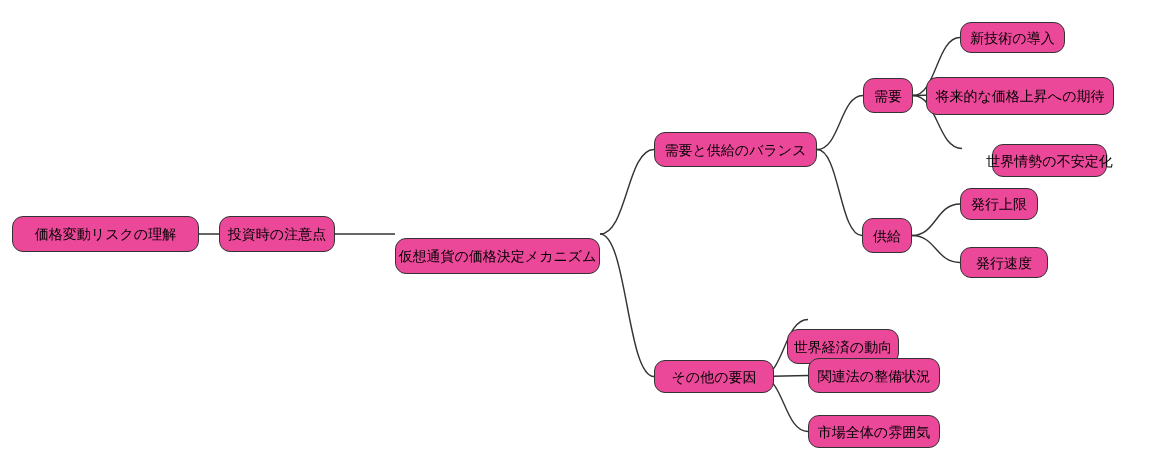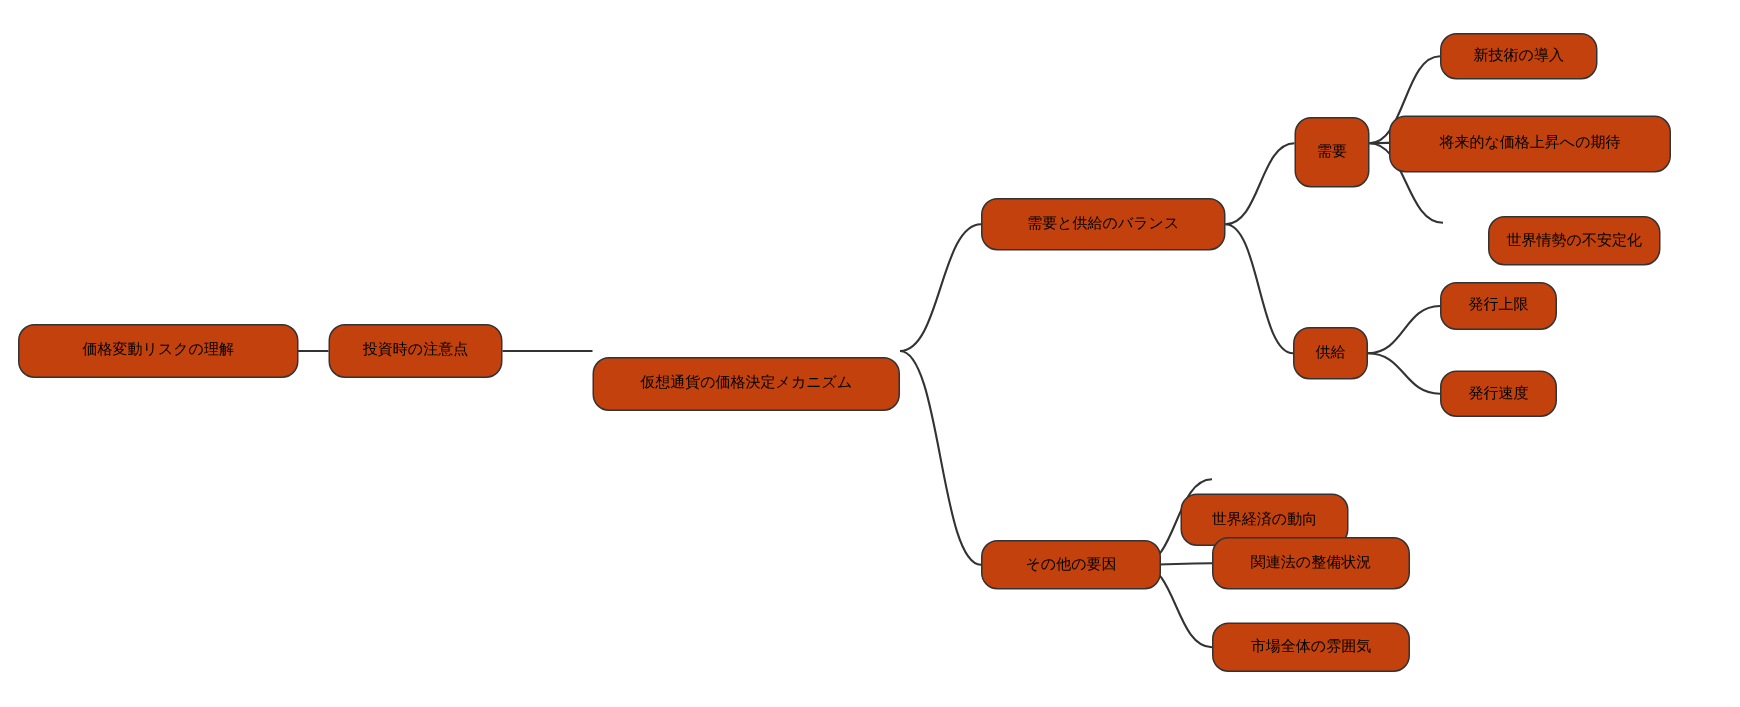--- a/index.html
+++ b/index.html
@@ -26,24 +26,24 @@
     fill: none;
     stroke: #333333;
     stroke-width: 1.4;
   }
   .node {
     position: absolute;
     box-sizing: border-box;
     display: flex;
     align-items: center;
     justify-content: center;
-    background: #c2410c;
+    background: #ec4899;
     border: 1.6px solid #333333;
     border-radius: 11px;
-    font-size: 10px;
+    font-size: 14px;
     line-height: 1;
     color: #000000;
     white-space: nowrap;
     padding: 0 4px;
   }
 </style>
 </head>
 <body>
 
 <div class="canvas">
@@ -63,24 +63,24 @@
     <path d="M760 376.5 C784 376.5 784 319.5 808 319.5"></path>
     <path d="M760 376.5 C784 376.5 784 375.5 808 375.5"></path>
     <path d="M760 376.5 C784 376.5 784 431.5 808 431.5"></path>
   </svg>
 
   <div class="node" style="left:12px;  top:216px; width:187px; height:36px;">価格変動リスクの理解</div>
   <div class="node" style="left:219px; top:216px; width:116px; height:36px;">投資時の注意点</div>
   <div class="node" style="left:395px; top:216px; width:205px; height:36px;margin-top:22px;">仮想通貨の価格決定メカニズム</div>
   <div class="node" style="left:654px; top:132px; width:163px; height:35px;">需要と供給のバランス</div>
   <div class="node" style="left:654px; top:360px; width:120px; height:33px;">その他の要因</div>
-  <div class="node" style="left:863px; top:78px;  width:50px;  height:47px;">需要</div>
+  <div class="node" style="left:863px; top:78px;  width:50px;  height:35px;">需要</div>
   <div class="node" style="left:862px; top:218px; width:50px;  height:35px;">供給</div>
   <div class="node" style="left:960px; top:22px;  width:105px; height:31px;">新技術の導入</div>
   <div class="node" style="left:926px; top:77px;  width:188px; height:38px;">将来的な価格上昇への期待</div>
   <div class="node" style="left:992px; top:132px; width:115px; height:33px;margin-top:12px;">世界情勢の不安定化</div>
   <div class="node" style="left:960px; top:188px; width:78px;  height:32px;">発行上限</div>
-  <div class="node" style="left:960px; top:247px; width:78px;  height:31px;">発行速度</div>
+  <div class="node" style="left:960px; top:247px; width:88px;  height:31px;">発行速度</div>
   <div class="node" style="left:787px; top:302px; width:112px; height:35px;margin-top:27px;">世界経済の動向</div>
   <div class="node" style="left:808px; top:358px; width:132px; height:35px;">関連法の整備状況</div>
   <div class="node" style="left:808px; top:415px; width:132px; height:33px;border-radius:11px;">市場全体の雰囲気</div>
 
 </div>
 
 </body></html>

